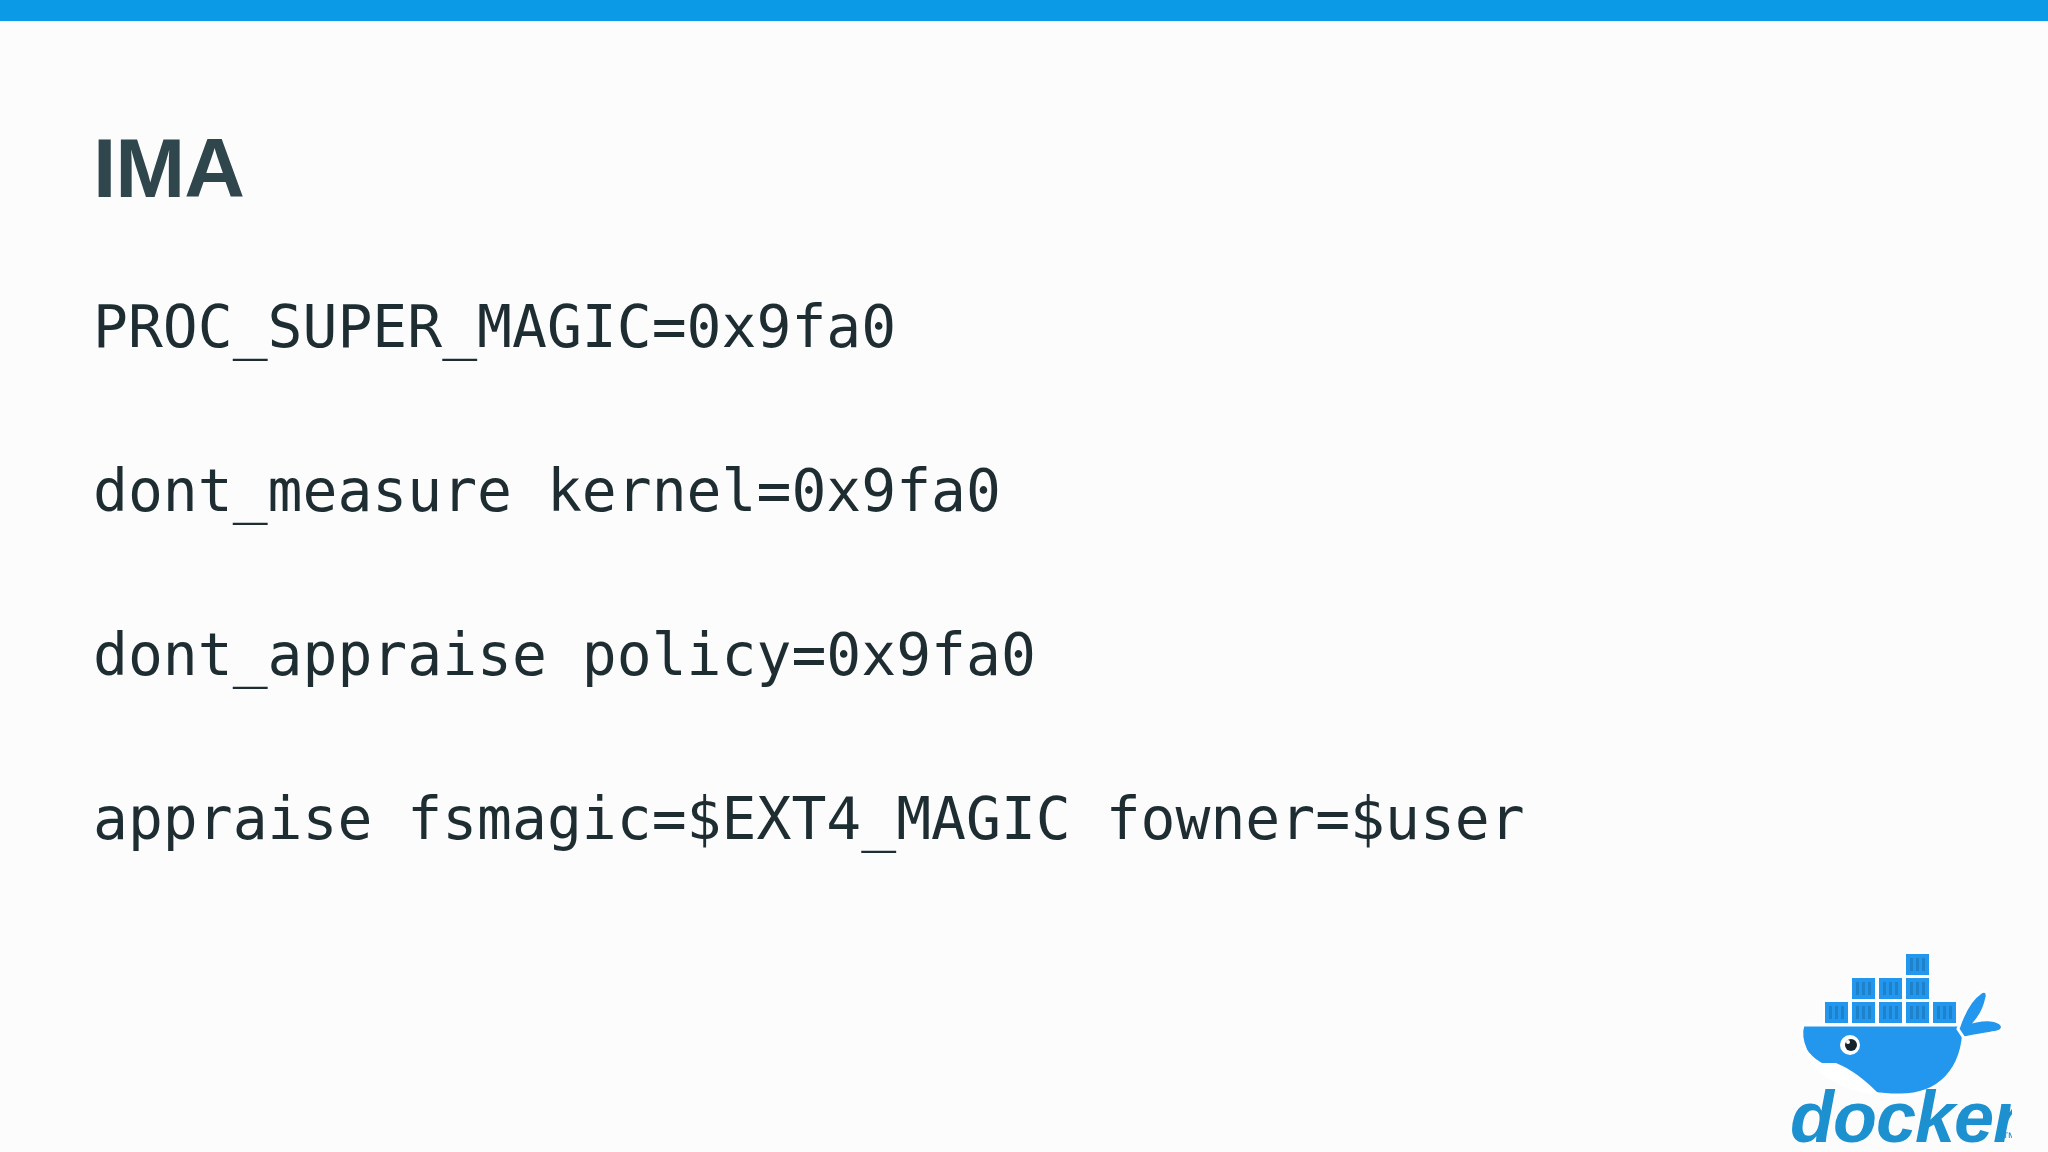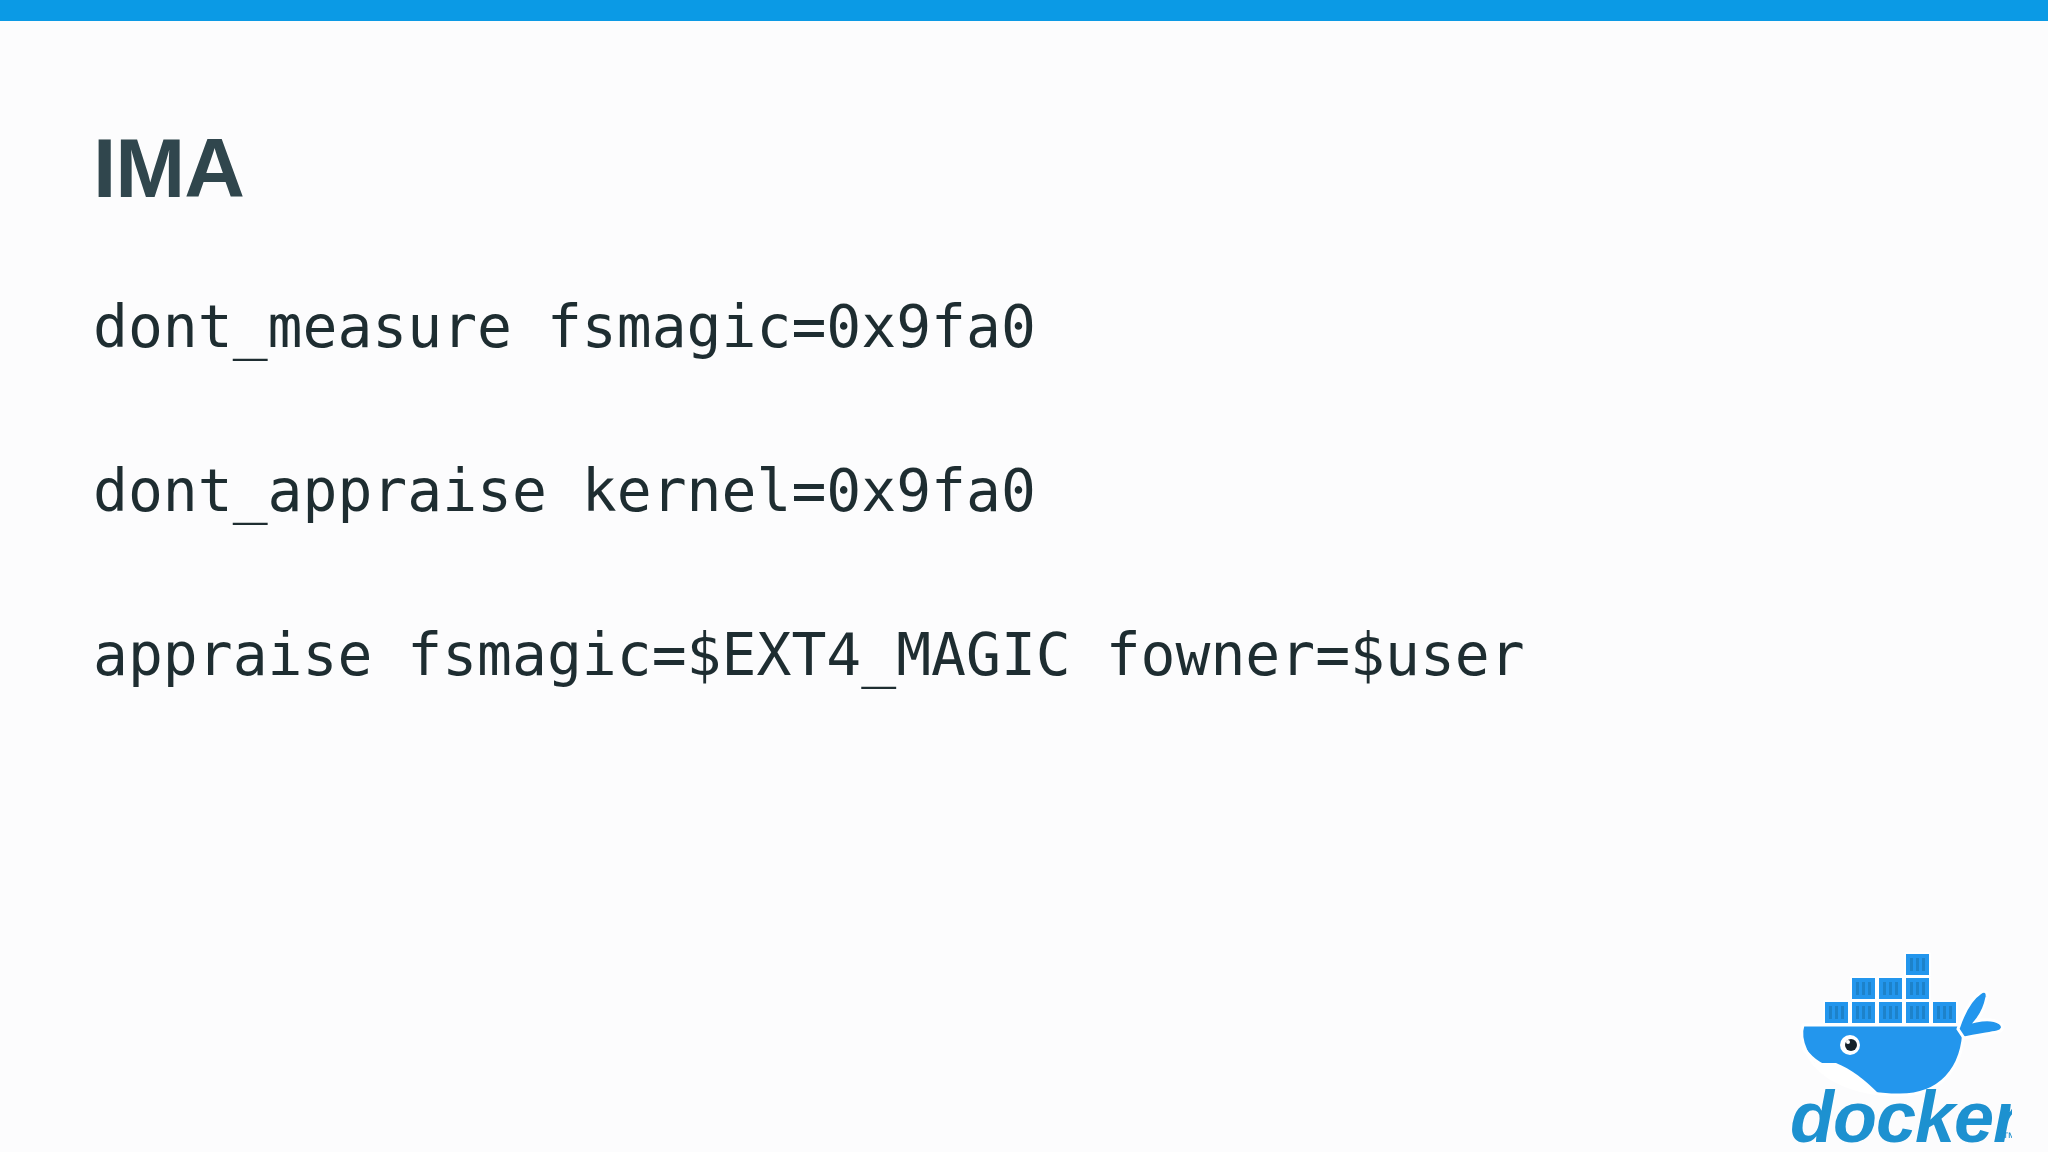--- a/index.html
+++ b/index.html
@@ -82,22 +82,23 @@
 </head>
 <body>
 
 <div class="top-bar"></div>
 
 <div class="slide">
 
   <h1 class="slide-title">IMA</h1>
 
   <pre class="code-block">
-<span class="code-line">dont_measure fsmagic=0x9fa0</span>
-<span class="code-line">dont_appraise kernel=0x9fa0</span>
+<span class="code-line">PROC_SUPER_MAGIC=0x9fa0</span>
+<span class="code-line">dont_measure kernel=0x9fa0</span>
+<span class="code-line">dont_appraise policy=0x9fa0</span>
 <span class="code-line">appraise fsmagic=$EXT4_MAGIC fowner=$user</span>
 
 
 
 
 </pre>
 
   <div class="docker-logo">
     <svg viewBox="0 0 224 210" xmlns="http://www.w3.org/2000/svg" aria-hidden="true">
       <g>

